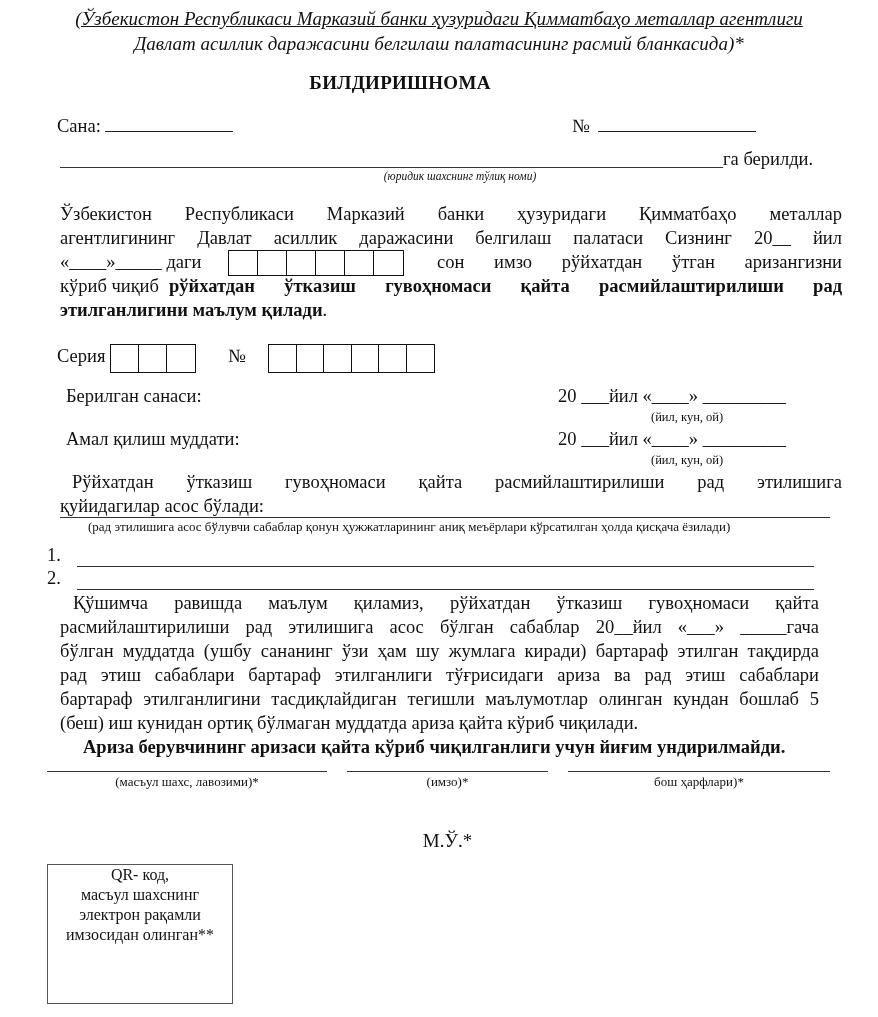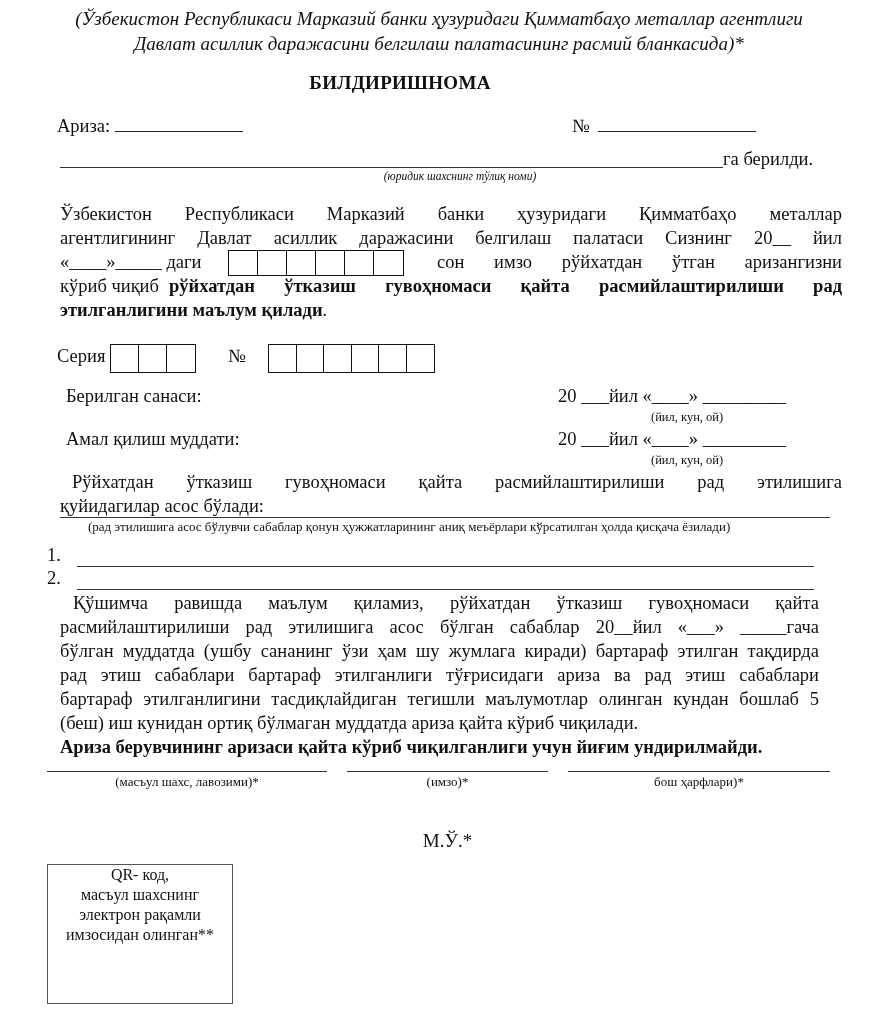--- a/index.html
+++ b/index.html
@@ -21,27 +21,27 @@
   .box-row { position: absolute; display: flex; border: 1.5px solid #111; }
   .box-row .cell { border-right: 1.5px solid #111; box-sizing: border-box; }
   .box-row .cell:last-child { border-right: none; }
   .qr { position: absolute; left: 47px; top: 864px; width: 186px; height: 140px; border: 1.5px solid #555; box-sizing: border-box;
         display: flex; justify-content: center; text-align: center; font-size: 16px; line-height: 20px; }
   .sigcap { font-size: 13px; text-align: center; line-height: 17px; }
 </style>
 </head>
 <body>
 
-<div class="abs hdr" style="top:6px;">(Ўзбекистон Республикаси Марказий банки ҳузуридаги Қимматбаҳо металлар агентлиги</div>
+<div class="abs hdr" style="top:6px;text-decoration:underline;">(Ўзбекистон Республикаси Марказий банки ҳузуридаги Қимматбаҳо металлар агентлиги</div>
 <div class="abs hdr" style="top:31px;">Давлат асиллик даражасини белгилаш палатасининг расмий бланкасида)*</div>
 
 <div class="abs title">БИЛДИРИШНОМА</div>
 
 <div class="abs f18" style="left:57px; top:113px;">
-  <span>Ариза:</span>
+  <span>Сана:</span>
   <span class="uline" style="width:128px;"></span>
 </div>
 <div class="abs f18" style="left:572px; top:113px;">
   <span>№</span>
   <span class="uline" style="width:158px; margin-left:4px;"></span>
 </div>
 
 <div class="hline" style="left:60px; top:167px; width:663px;"></div>
 <div class="abs f18" style="left:723px; top:149px;">га берилди.</div>
 <div class="abs small ital" style="left:0; width:920px; text-align:center; top:170px; font-size:11.5px;">(юридик шахснинг тўлиқ номи)</div>
@@ -99,21 +99,21 @@
 <div class="hline" style="left:77px; top:566px; width:737px;"></div>
 <div class="abs f18" style="left:47px; top:568px;">2.</div>
 <div class="hline" style="left:77px; top:589px; width:737px;"></div>
 
 <div class="abs para just" style="left:73px; top:591px; width:746px;">Қўшимча равишда маълум қиламиз, рўйхатдан ўтказиш гувоҳномаси қайта</div>
 <div class="abs para just" style="left:60px; top:615px; width:759px;">расмийлаштирилиши рад этилишига асос бўлган сабаблар 20__йил «___» _____гача</div>
 <div class="abs para just" style="left:60px; top:639px; width:759px;">бўлган муддатда (ушбу сананинг ўзи ҳам шу жумлага киради) бартараф этилган тақдирда</div>
 <div class="abs para just" style="left:60px; top:663px; width:759px;">рад этиш сабаблари бартараф этилганлиги тўғрисидаги ариза ва рад этиш сабаблари</div>
 <div class="abs para just" style="left:60px; top:687px; width:759px;">бартараф этилганлигини тасдиқлайдиган тегишли маълумотлар олинган кундан бошлаб 5</div>
 <div class="abs para" style="left:60px; top:711px;">(беш) иш кунидан ортиқ бўлмаган муддатда ариза қайта кўриб чиқилади.</div>
-<div class="abs para bold" style="left:60px; top:735px;">Ариза берувчининг аризаси қайта кўриб чиқилганлиги учун йиғим ундирилмайди.</div>
+<div class="abs para bold" style="left:83px; top:735px;">Ариза берувчининг аризаси қайта кўриб чиқилганлиги учун йиғим ундирилмайди.</div>
 
 <div class="hline" style="left:47px; top:771px; width:280px;"></div>
 <div class="abs sigcap" style="left:47px; top:773px; width:280px;">(масъул шахс, лавозими)*</div>
 
 <div class="hline" style="left:347px; top:771px; width:201px;"></div>
 <div class="abs sigcap" style="left:347px; top:773px; width:201px;">(имзо)*</div>
 
 <div class="hline" style="left:568px; top:771px; width:262px;"></div>
 <div class="abs sigcap" style="left:568px; top:773px; width:262px;">
   <div>бош ҳарфлари)*</div>

